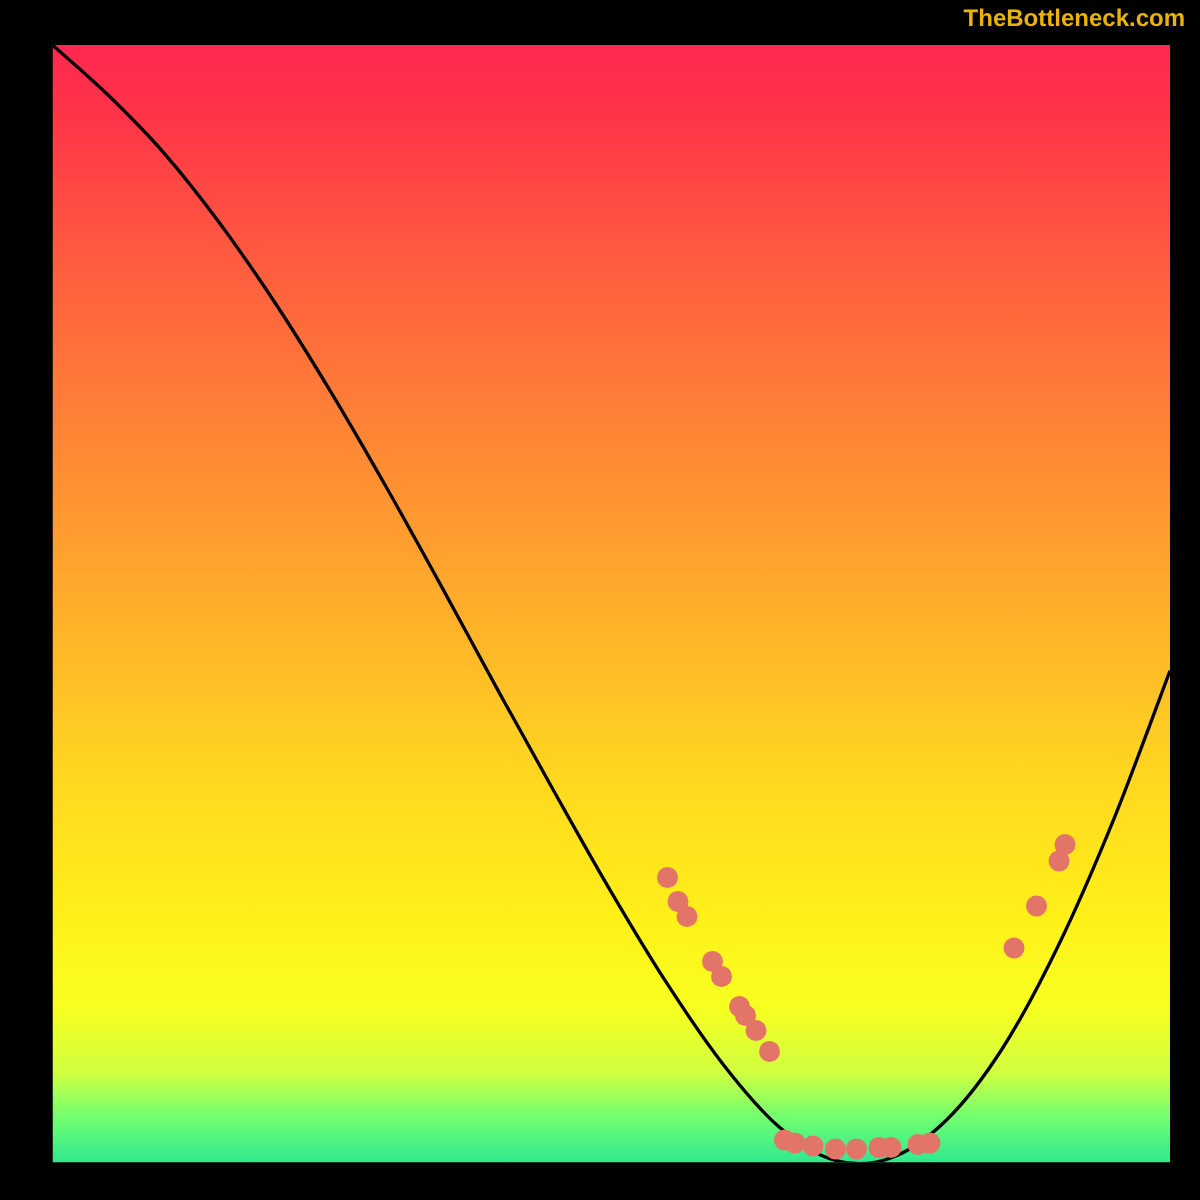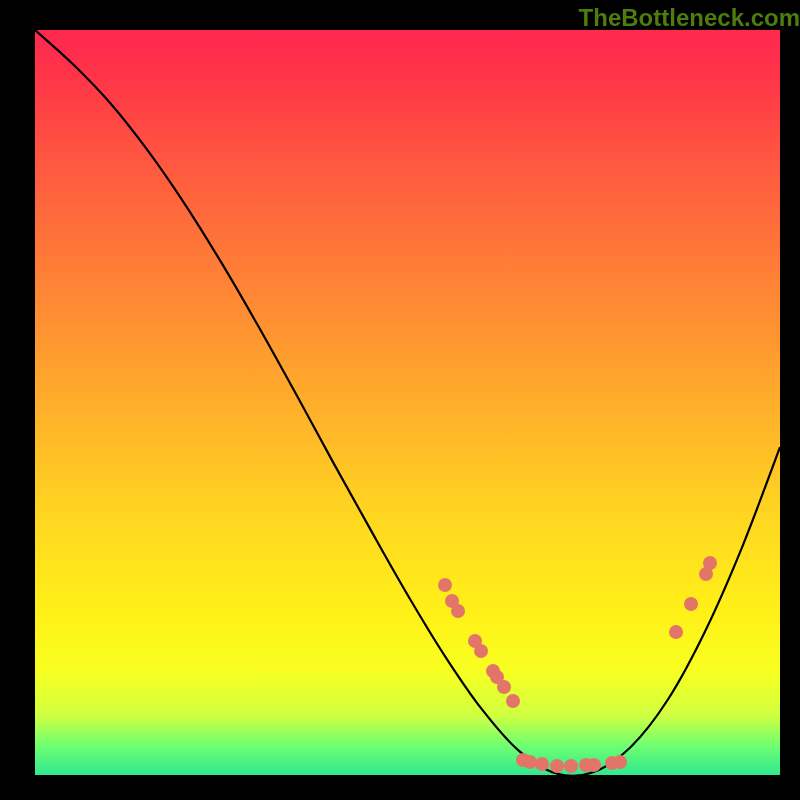--- a/index.html
+++ b/index.html
@@ -7,23 +7,23 @@
     width: 800px;
     height: 800px;
     background: #000;
     position: relative;
     font-family: Arial, sans-serif;
     overflow: hidden;
   }
   .attribution {
     position: absolute;
     top: 4px;
-    right: 0;
-    color: #4d7c0f;
-    font-size: 24px;
+    right: 10px;
+    color: #eab308;
+    font-size: 16px;
     font-weight: bold;
     z-index: 10;
   }
   .plot-area {
     position: absolute;
     left: 35px;
     top: 30px;
     width: 745px;
     height: 745px;
     overflow: hidden;

